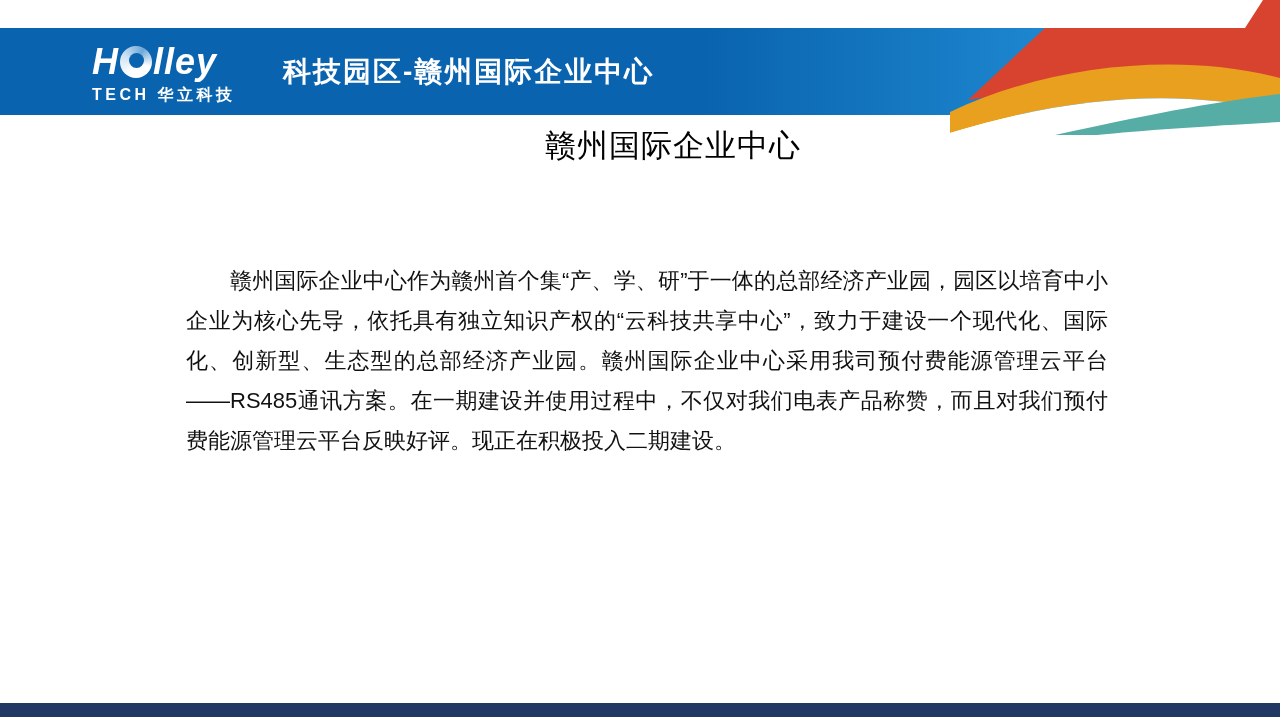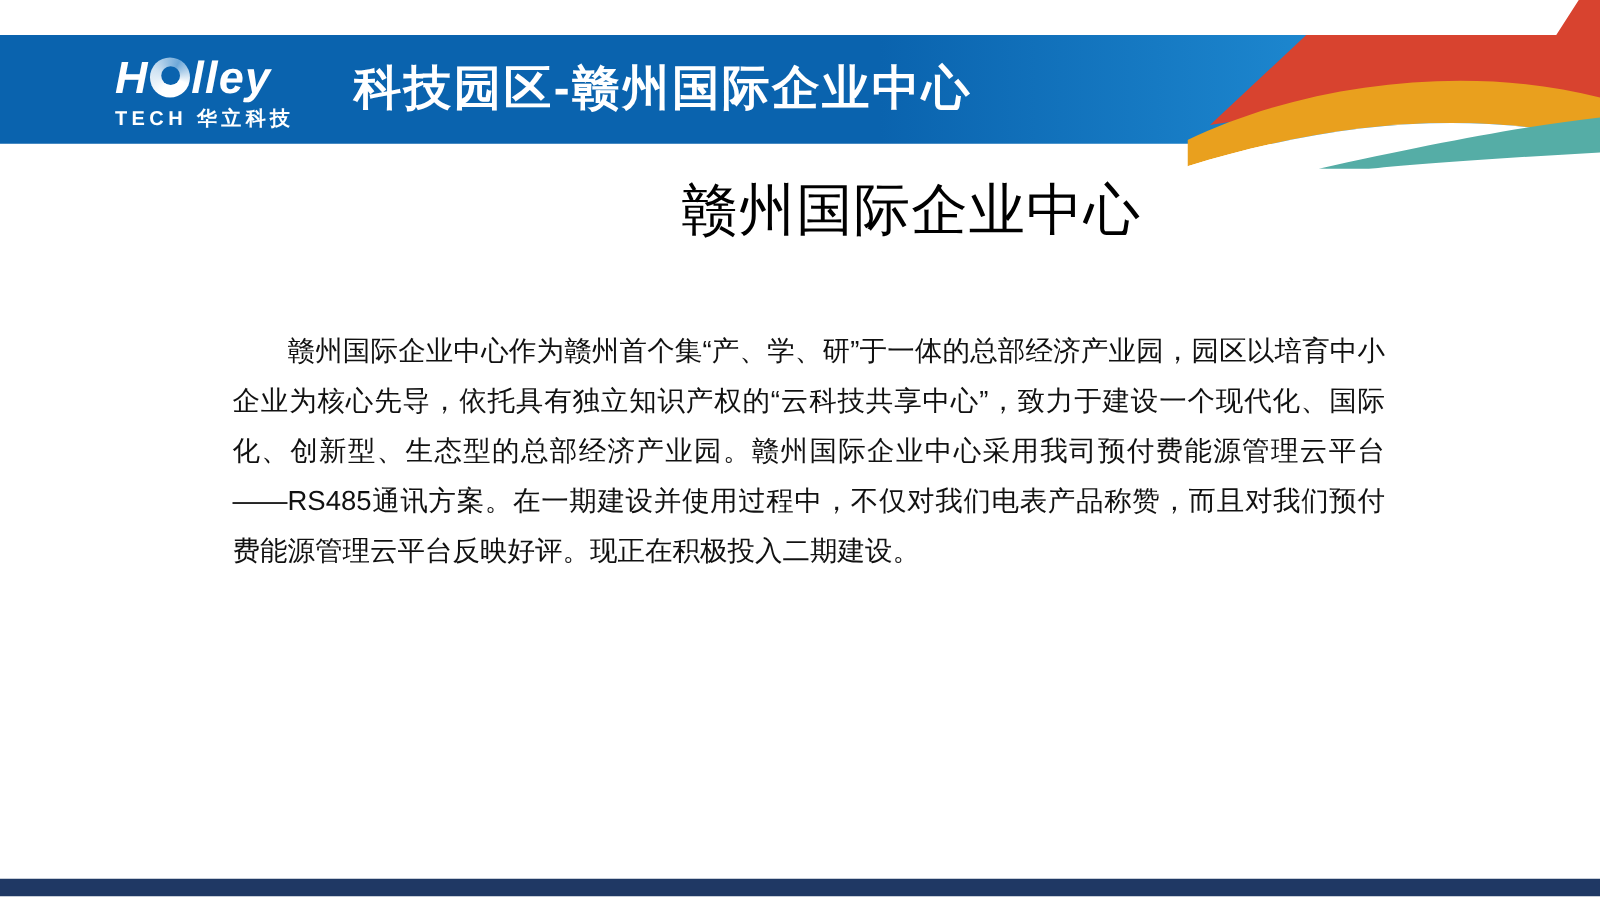--- a/index.html
+++ b/index.html
@@ -36,26 +36,26 @@
   }
   .logo-o::after{
     content:"";position:absolute;left:9px;top:7px;width:15px;height:15px;border-radius:50%;
     background:var(--header-blue);
   }
   .logo-tagline{
     font-size:16px;font-weight:bold;letter-spacing:3.5px;margin-top:3px;white-space:nowrap;
   }
   .header-title{
     position:absolute;left:283px;top:28px;height:100px;line-height:87px;
-    color:#ffffff;font-size:38px;font-weight:bold;letter-spacing:2px;white-space:nowrap;
+    color:#ffffff;font-size:28px;font-weight:bold;letter-spacing:2px;white-space:nowrap;
   }
   
   .main-title{
-    position:absolute;left:545px;top:138px;
-    color:var(--title-color);font-size:45px;font-weight:400;letter-spacing:1px;white-space:nowrap;
+    position:absolute;left:545px;top:125px;
+    color:var(--title-color);font-size:31px;font-weight:400;letter-spacing:1px;white-space:nowrap;
   }
   .body-block{
     position:absolute;left:186px;top:261px;width:922px;
     color:var(--body-text);font-size:22px;line-height:40px;text-align:justify;
   }
   .body-block p{margin:0;text-indent:2em;}
   .body-block p + p{margin-top:21px;}
   .em-red{color:var(--emphasis-red);}
   
   .bottom-bar{

